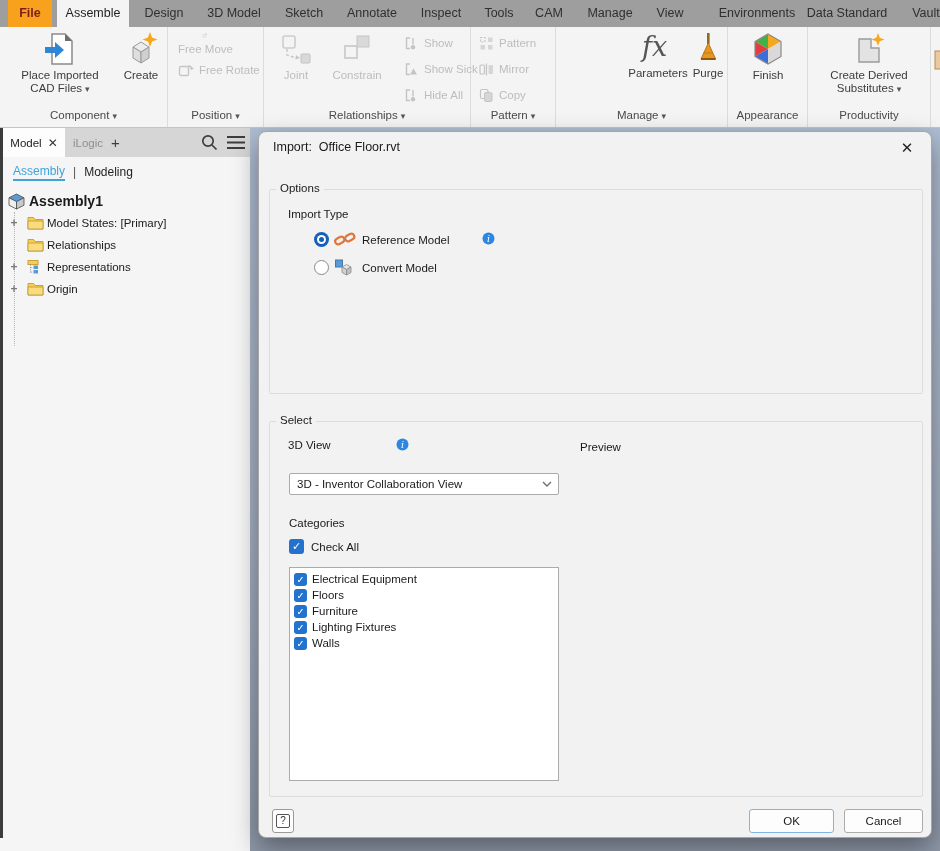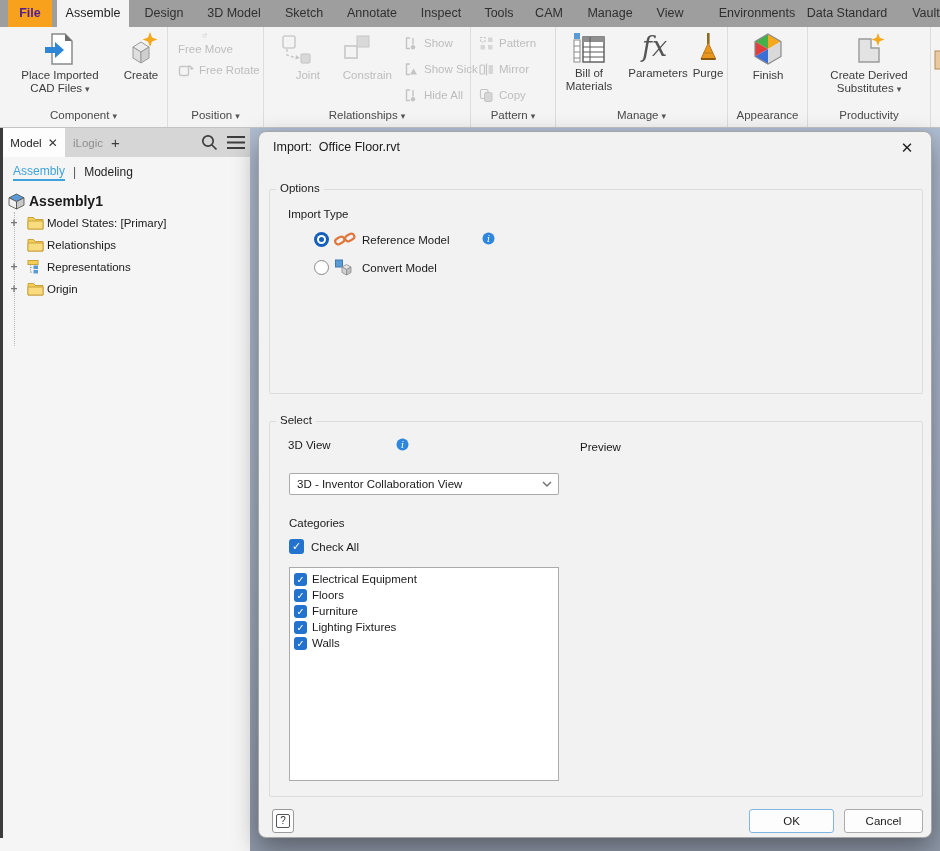--- a/index.html
+++ b/index.html
@@ -3,31 +3,31 @@
 <meta charset="utf-8">
 <style>
   * { margin:0; padding:0; box-sizing:border-box; }
   html,body { width:940px; height:851px; overflow:hidden; }
   body { font-family:"Liberation Sans", sans-serif; color:#3c3c3c; }
   #app { position:relative; width:940px; height:851px; background:#f4f4f4; overflow:hidden; }
 
   
   .menubar { position:absolute; left:0; top:0; width:940px; height:27px; background:#9e9e9e; overflow:hidden; }
   .mtab { position:absolute; top:0; height:27px; line-height:27px; text-align:center; font-size:12.5px; color:#2f2f2f; cursor:default; }
-  .mtab.file { background:#f7a11c; color:#4c1d95; font-weight:bold; }
+  .mtab.file { background:#f7a11c; color:#7f1d1d; font-weight:bold; }
   .mtab.active { background:#f4f4f4; color:#1f1f1f; }
 
   
   .ribbon { position:absolute; left:0; top:27px; width:940px; height:101px; background:#f4f4f4; border-bottom:1px solid #c4c4c4; }
   .rgroup { position:absolute; top:0; height:100px; border-right:1px solid #dcdcdc; }
   .rg-label { position:absolute; left:0; right:0; top:79px; height:21px; text-align:center; font-size:11.5px; color:#4a4a4a; line-height:19px; white-space:nowrap; }
   .caret { font-size:9px; color:#555; margin-left:3px; }
   .bigbtn { position:absolute; top:4px; text-align:center; font-size:11.5px; color:#3c3c3c; line-height:13px; }
   .bigbtn .bicon { display:block; margin:0 auto 2px; }
-  .bigbtn.disabled { color:#bdbdbd;text-align:right; }
+  .bigbtn.disabled { color:#bdbdbd; }
   .smallbtn { position:absolute; height:22px; font-size:11.5px; color:#bdbdbd; display:flex; align-items:center; gap:5px; white-space:nowrap; }
   .two-line { width:100px; }
 
   
   .panel { position:absolute; left:0; top:128px; width:250px; height:723px; background:#f5f5f5; }
   .edgestrip { position:absolute; left:0; top:0; width:3px; height:710px; background:#3c3c3c; }
   .ptabbar { position:absolute; left:3px; top:0; width:247px; height:29px; background:#d6d6d6; }
   .ptab-model { position:absolute; left:0; top:0; width:62px; height:29px; background:#fdfdfd; display:flex; align-items:center; justify-content:center; gap:6px; font-size:11.5px; color:#222; }
   .ptab-x { font-size:12px; color:#333; }
   .ptab-ilogic { position:absolute; left:70px; top:0; height:29px; display:flex; align-items:center; gap:8px; font-size:11.5px; color:#8e8e8e; }
@@ -206,36 +206,20 @@
         <svg width="15" height="15" viewBox="0 0 15 15">
           <rect x="1.5" y="1.5" width="7.5" height="9" rx="1.5" fill="none" stroke="#c4c4c4" stroke-width="1.2"></rect>
           <rect x="5.5" y="4.5" width="7.5" height="9" rx="1.5" fill="#d6d6d6" stroke="#c4c4c4"></rect>
         </svg>
         <span>Copy</span>
       </div>
       <div class="rg-label"><span>Pattern</span><span class="caret">▾</span></div>
     </div>
 
     <div class="rgroup" style="left:556px;width:172px;">
-      <div class="bigbtn" style="left:2px;width:62px;">
-        <svg class="bicon" width="34" height="34" viewBox="0 0 34 34">
-          <rect x="2" y="2" width="6" height="6" fill="#5b9bd5"></rect>
-          <rect x="2" y="9" width="6" height="22" fill="#ffffff" stroke="#8a8a8a"></rect>
-          <line x1="2" y1="15" x2="8" y2="15" stroke="#8a8a8a"></line>
-          <line x1="2" y1="21" x2="8" y2="21" stroke="#8a8a8a"></line>
-          <line x1="2" y1="27" x2="8" y2="27" stroke="#8a8a8a"></line>
-          <rect x="11" y="6" width="21" height="25" fill="#ffffff" stroke="#5a5a5a" stroke-width="1.4"></rect>
-          <rect x="11" y="6" width="21" height="5" fill="#8f8f8f"></rect>
-          <line x1="11" y1="16" x2="32" y2="16" stroke="#5a5a5a"></line>
-          <line x1="11" y1="21" x2="32" y2="21" stroke="#5a5a5a"></line>
-          <line x1="11" y1="26" x2="32" y2="26" stroke="#5a5a5a"></line>
-          <line x1="18" y1="6" x2="18" y2="31" stroke="#5a5a5a"></line>
-        </svg>
-        <span>Bill of Materials</span>
-      </div>
       <div class="bigbtn" style="left:66px;width:72px;">
         <svg class="bicon" width="40" height="34" viewBox="0 0 40 34">
           <text x="4" y="25" font-size="27" font-style="italic" font-family="DejaVu Serif, serif" fill="#555555">fx</text>
         </svg>
         <span>Parameters</span>
       </div>
       <div class="bigbtn" style="left:134px;width:36px;">
         <svg class="bicon" width="34" height="34" viewBox="0 0 34 34">
           <rect x="16" y="2" width="2.6" height="11" fill="#8b6b1f"></rect>
           <path d="M17.3 12 L10 28 h14.6 z" fill="#e8961c" stroke="#b8741a"></path>

